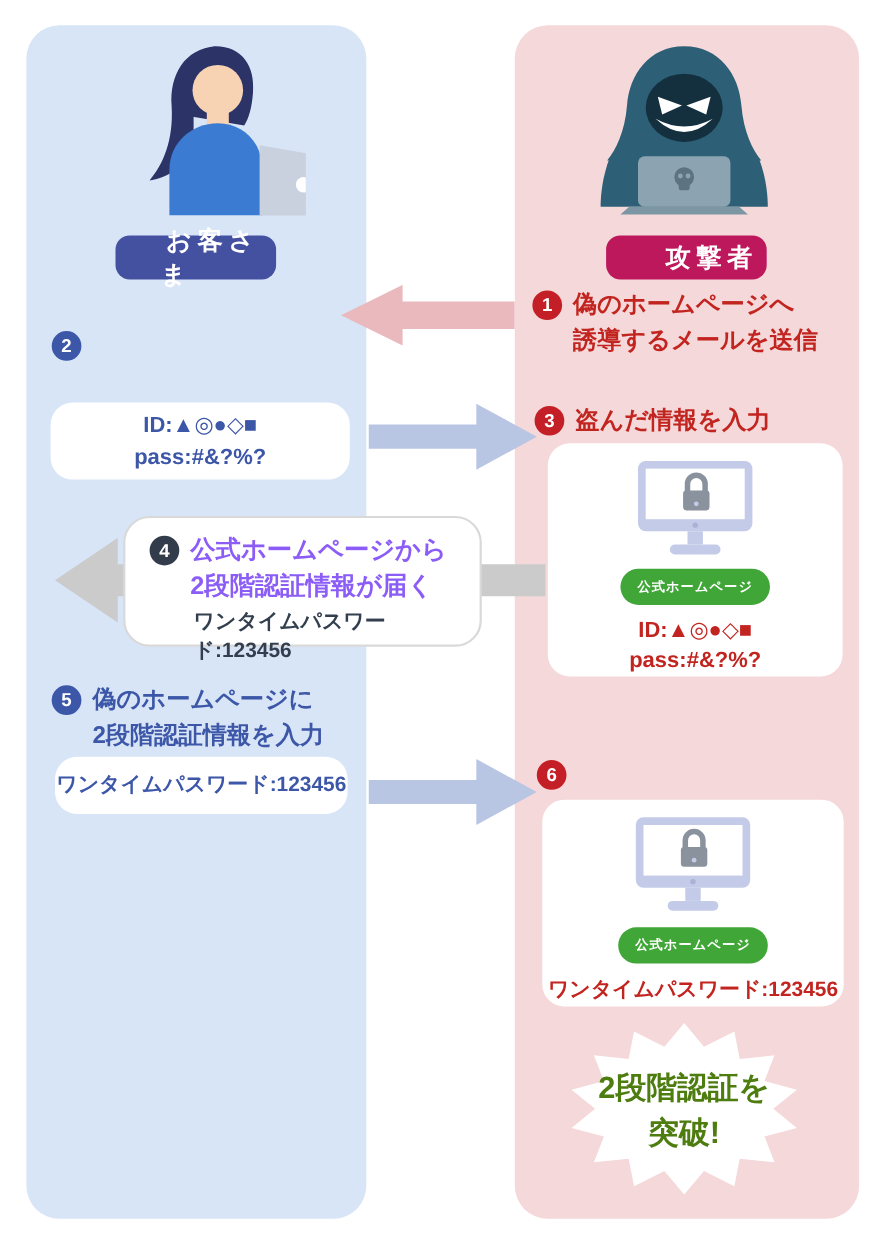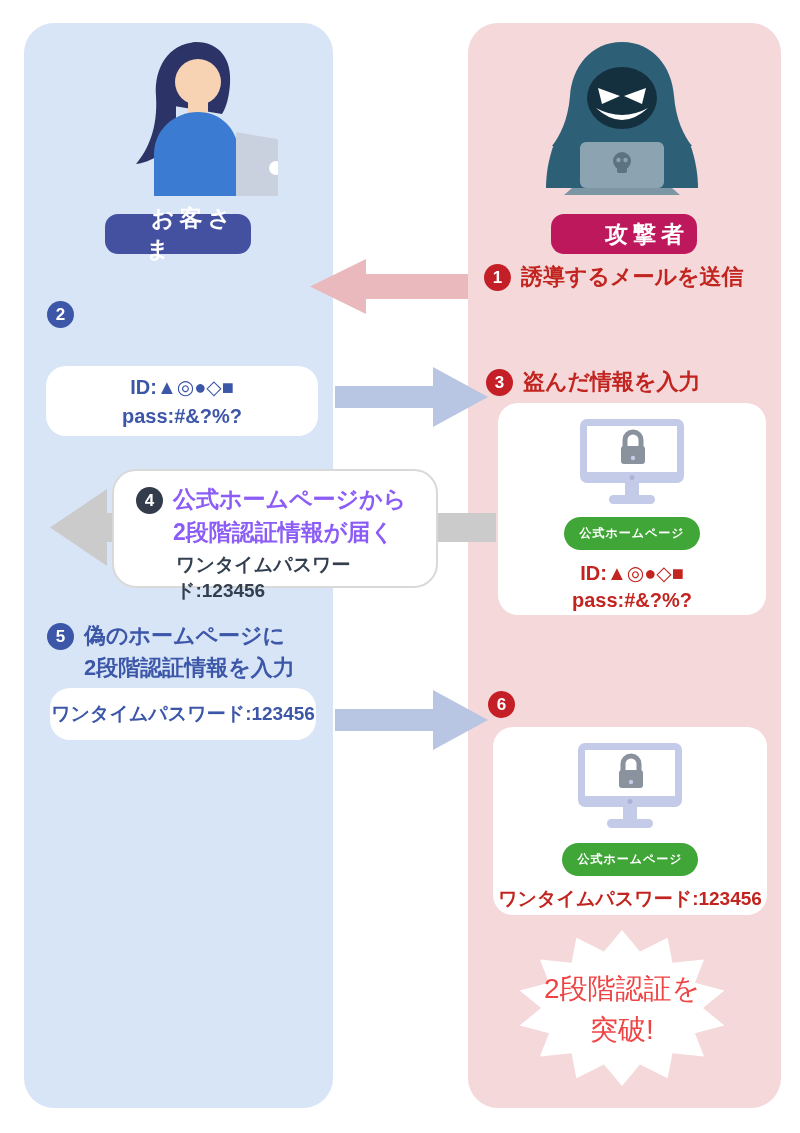--- a/index.html
+++ b/index.html
@@ -65,21 +65,21 @@
   .step4-box .num { width:27px; height:27px; border-radius:50%; background:#333c4b; flex:none;
                     margin-top:4px; color:#fff; font-size:17px; font-weight:bold;
                     display:flex; align-items:center; justify-content:center; }
   .step4-box .lines { color:#8b5cf6; font-weight:bold; font-size:23px; line-height:33px; }
   .step4-box .otp-line { color:#333f4e; font-weight:bold; font-size:19px; margin:3px 0 0 40px; }
 
   .burst { position:absolute; left:514px; top:928px; width:216px; height:162px; }
   .burst svg { position:absolute; left:0; top:0; }
   .burst .burst-text { position:absolute; inset:0; display:flex; flex-direction:column;
                        align-items:center; justify-content:center; gap:3px;
-                       color:#ef4444; font-weight:normal; font-size:28px; }
+                       color:#4d7c0f; font-weight:bold; font-size:28px; }
 </style>
 </head>
 <body>
 
 <div class="canvas">
 
   <div class="panel blue"></div>
   <div class="panel pink"></div>
 
   <svg class="illus customer" width="200" height="160" viewBox="0 0 200 160">
@@ -124,20 +124,21 @@
   <svg class="arrow gray" width="446" height="77" viewBox="0 0 446 77">
     <polygon points="0,38.5 57,0 57,24 446,24 446,53 57,53 57,77" fill="#cbcbcb"></polygon>
   </svg>
   <svg class="arrow blue2" width="153" height="60" viewBox="0 0 153 60">
     <polygon points="0,19 98,19 98,0 153,30 98,60 98,41 0,41" fill="#b9c6e3"></polygon>
   </svg>
 
   <div class="step red s1">
     <span class="num">1</span>
     <div class="lines">
+      <div>偽のホームページへ</div>
       <div>誘導するメールを送信</div>
     </div>
   </div>
 
   <div class="step blue s2">
     <span class="num">2</span>
   </div>
 
   <div class="wbox credentials">
     <div>ID:▲◎●◇■</div>

